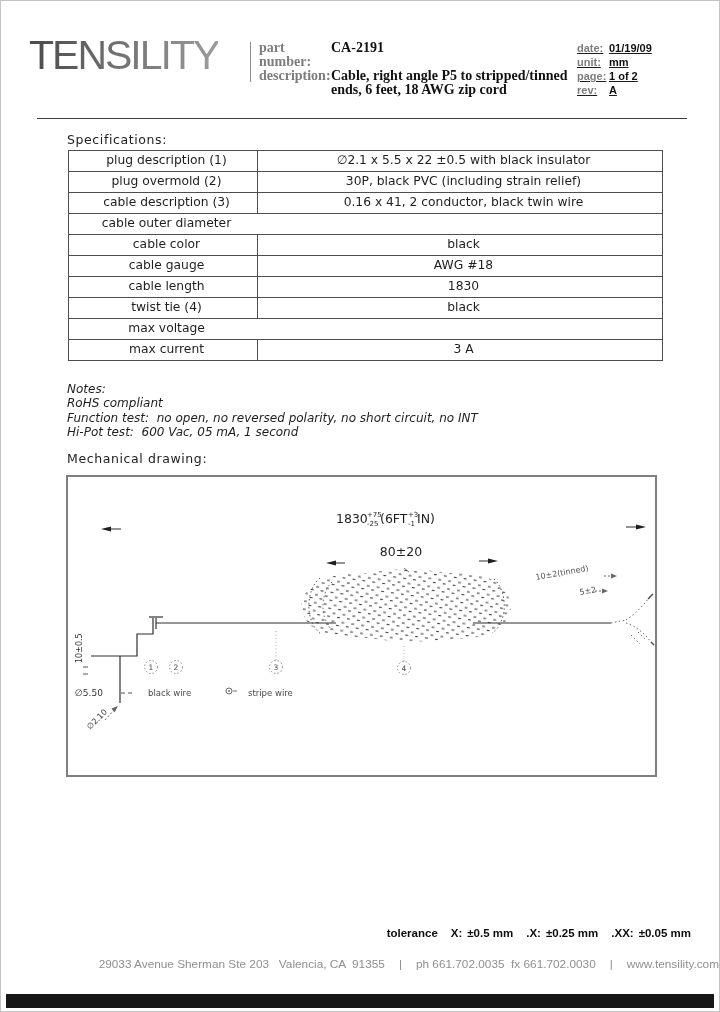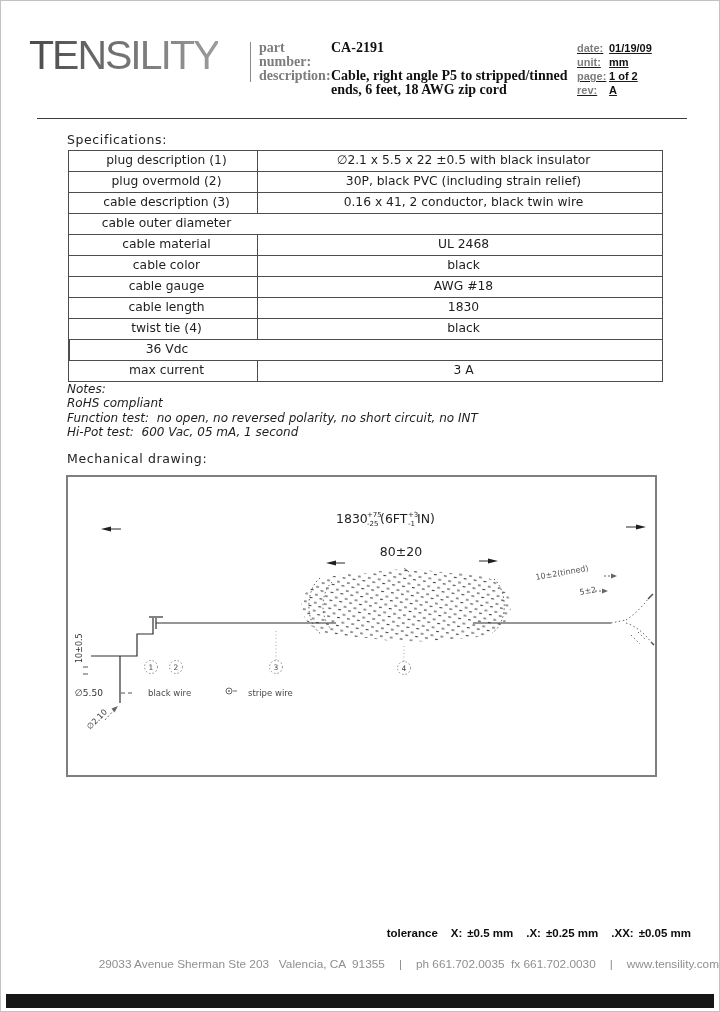--- a/index.html
+++ b/index.html
@@ -109,41 +109,37 @@
         <div class="spec-cell val">30P, black PVC (including strain relief)</div>
       </div>
     <div class="spec-row">
         <div class="spec-cell">cable description (3)</div>
         <div class="spec-cell val">0.16 x 41, 2 conductor, black twin wire</div>
       </div>
     <div class="spec-row">
         <div class="spec-cell">cable outer diameter</div>
       </div>
     <div class="spec-row">
-        <div class="spec-cell">cable material</div>
-        <div class="spec-cell val">UL 2468</div>
-      </div>
-    <div class="spec-row">
         <div class="spec-cell">cable color</div>
         <div class="spec-cell val">black</div>
       </div>
     <div class="spec-row">
         <div class="spec-cell">cable gauge</div>
         <div class="spec-cell val">AWG #18</div>
       </div>
     <div class="spec-row">
         <div class="spec-cell">cable length</div>
         <div class="spec-cell val">1830</div>
       </div>
     <div class="spec-row">
         <div class="spec-cell">twist tie (4)</div>
         <div class="spec-cell val">black</div>
       </div>
     <div class="spec-row">
-        <div class="spec-cell val">36 Vdc</div>
+        <div class="spec-cell">max voltage</div>
       </div>
     <div class="spec-row">
         <div class="spec-cell">max current</div>
         <div class="spec-cell val">3 A</div>
       </div>
   </div>
 
   <div class="notes">
     <div>Notes:</div>
     <div>RoHS compliant</div>

